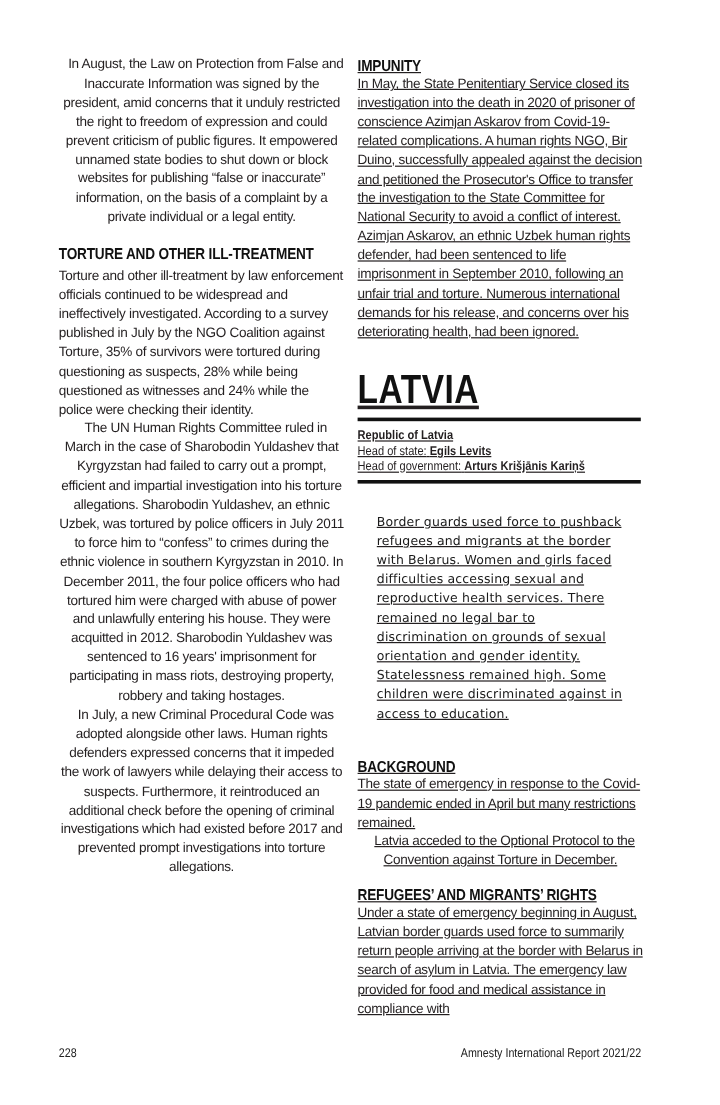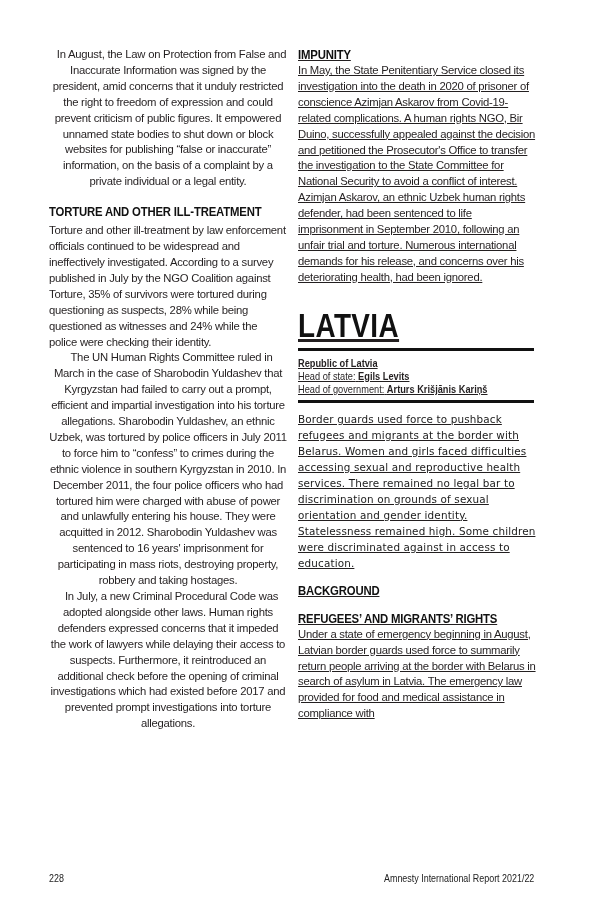--- a/index.html
+++ b/index.html
@@ -25,21 +25,21 @@
     .country {
       font-family: "Liberation Sans", sans-serif; font-weight: bold; font-size: 34px;
       line-height: 34px; margin: 0; transform: scaleX(0.82); transform-origin: left top;
       letter-spacing: 0.5px; color: #111;
     }
     .rule { height: 3px; background: #111; width: 236px; }
     .meta { font-size: 10.5px; line-height: 13px; transform: scaleX(0.88); transform-origin: left top; white-space: nowrap; }
     .meta b { font-weight: bold; }
     .summary {
       font-family: "DejaVu Sans", sans-serif; font-size: 10.4px; line-height: 16px;
-      letter-spacing: 0.15px; margin: 0; color: #1a1a1a;
+      letter-spacing: 0.15px; margin: 16px; color: #1a1a1a;
     }
     .footer { position: absolute; top: 872px; font-size: 10.5px; transform: scaleX(0.85); transform-origin: left top; white-space: nowrap; color: #222; }
   </style>
 </head>
 <body>
 
 <div class="col col-left">
   <p class="p indent">In August, the Law on Protection from False and Inaccurate Information was signed by the president, amid concerns that it unduly restricted the right to freedom of expression and could prevent criticism of public figures. It empowered unnamed state bodies to shut down or block websites for publishing “false or inaccurate” information, on the basis of a complaint by a private individual or a legal entity.</p>
   <div class="gap"></div>
   <h2 class="h">TORTURE AND OTHER ILL-TREATMENT</h2>
@@ -61,20 +61,22 @@
   <div class="meta"><b>Republic of Latvia</b></div>
   <div class="meta"><span>Head of state:</span> <b>Egils Levits</b></div>
   <div class="meta"><span>Head of government:</span> <b>Arturs Krišjānis Kariņš</b></div>
   <div style="height:4px"></div>
   <div class="rule"></div>
   <div style="height:8px"></div>
   <p class="summary">Border guards used force to pushback refugees and migrants at the border with Belarus. Women and girls faced difficulties accessing sexual and reproductive health services. There remained no legal bar to discrimination on grounds of sexual orientation and gender identity. Statelessness remained high. Some children were discriminated against in access to education.</p>
 
   <div style="height:12px"></div>
   <h2 class="h">BACKGROUND</h2>
+  <p class="p">The state of emergency in response to the Covid-19 pandemic ended in April but many restrictions remained.</p>
+  <p class="p indent">Latvia acceded to the Optional Protocol to the Convention against Torture in December.</p>
 
   <div style="height:12px"></div>
   <h2 class="h">REFUGEES’ AND MIGRANTS’ RIGHTS</h2>
   <p class="p">Under a state of emergency beginning in August, Latvian border guards used force to summarily return people arriving at the border with Belarus in search of asylum in Latvia. The emergency law provided for food and medical assistance in compliance with</p>
 </div>
 
 <div class="footer" style="left:49px">228</div>
 <div class="footer" style="left:384px">Amnesty International Report 2021/22</div>
 
 </body></html>

